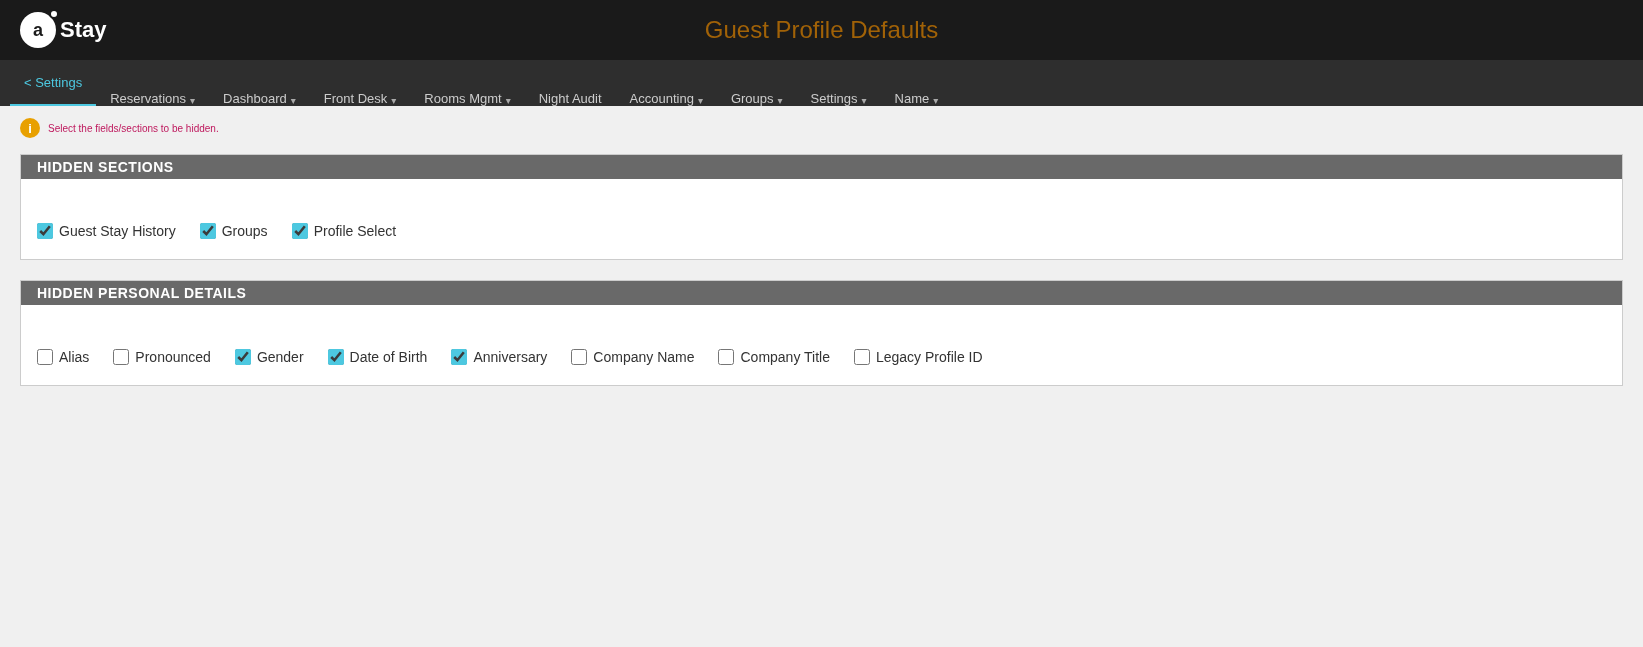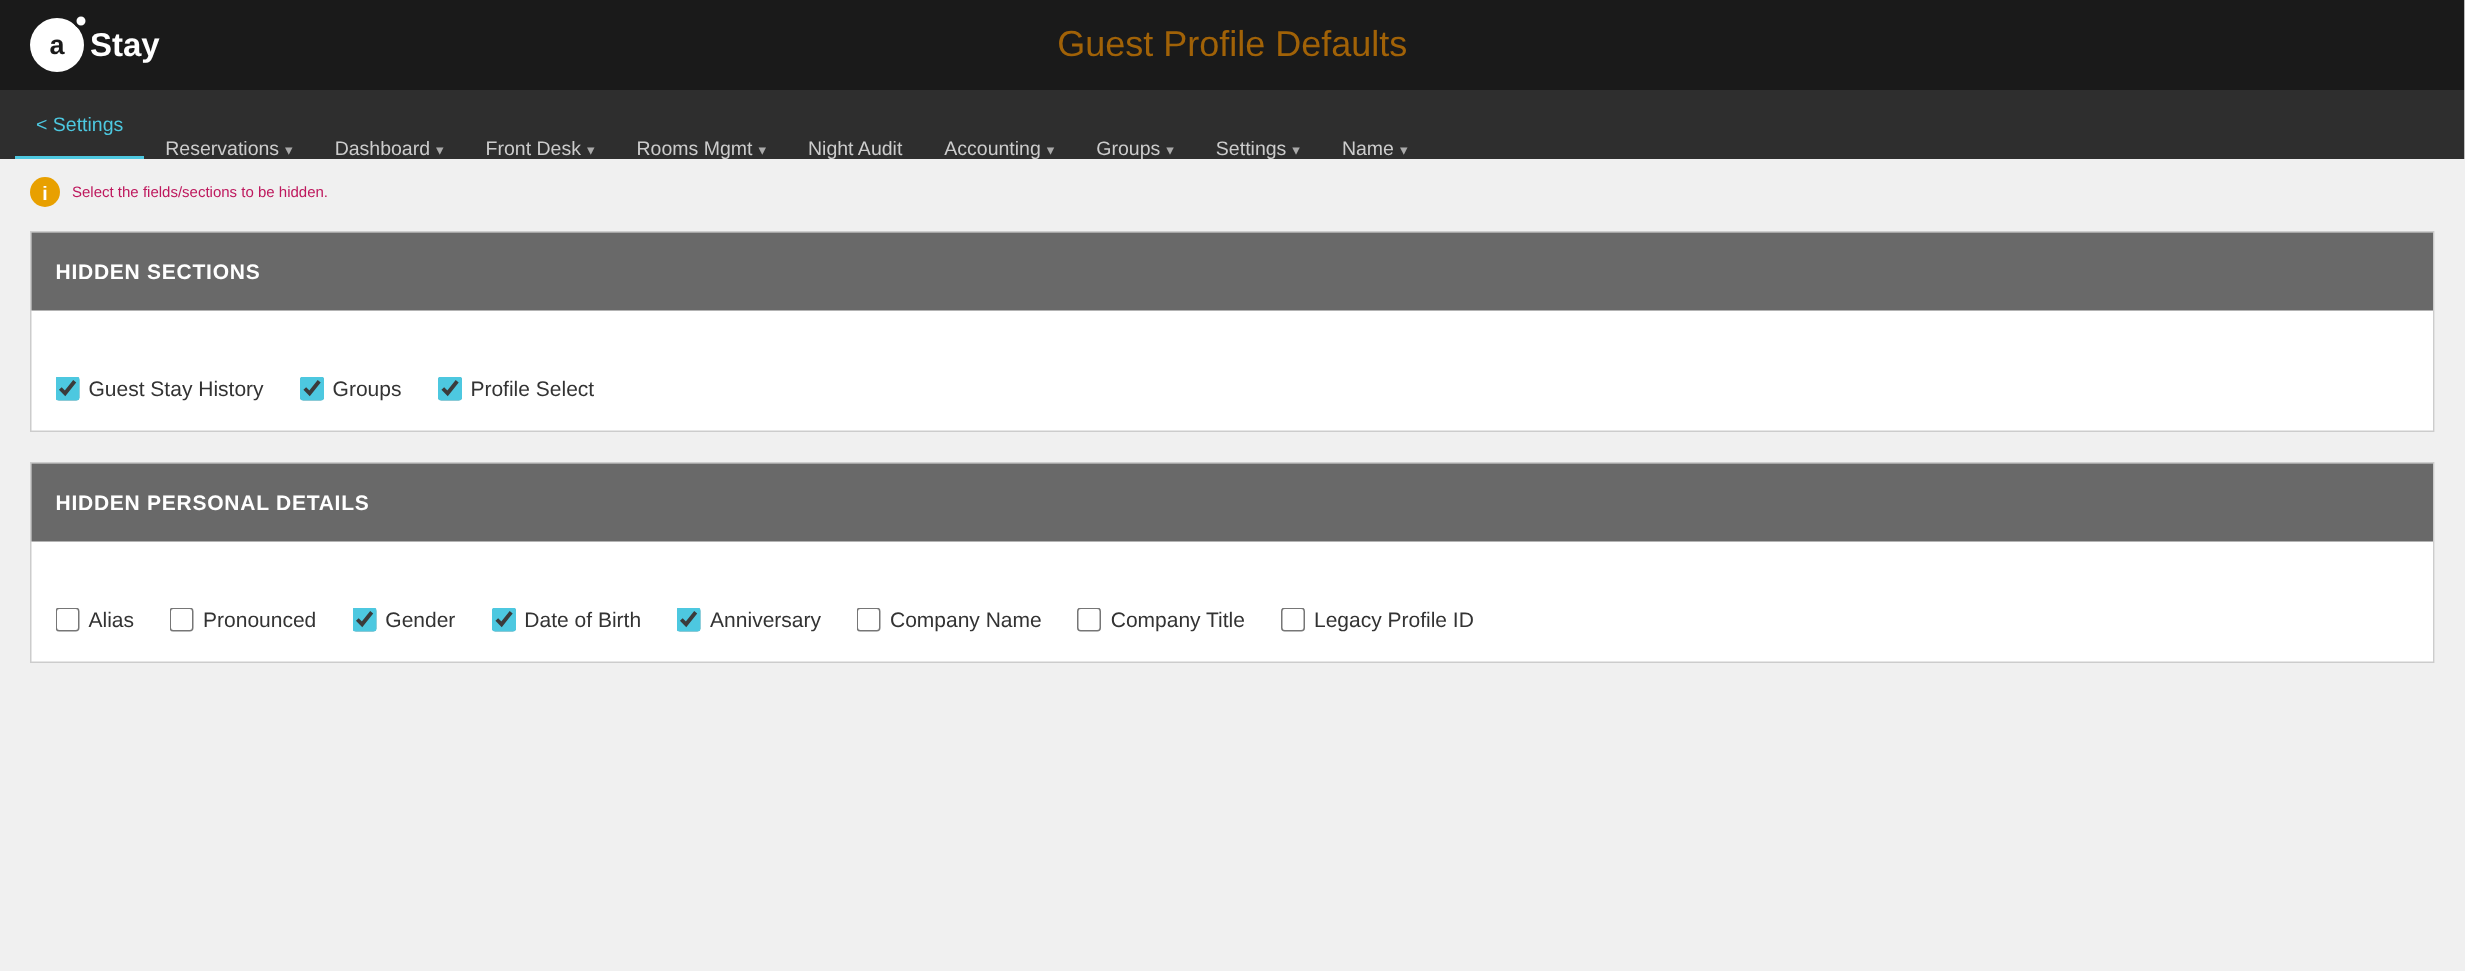--- a/index.html
+++ b/index.html
@@ -122,21 +122,21 @@
 
     
     .section {
       background: white;
       border: 1px solid #ccc;
       margin-bottom: 20px;
     }
     .section-header {
       background: #696969;
       color: white;
-      padding: 18px 16px;
+      padding: 4px 16px;
       font-size: 14px;
       font-weight: bold;
       letter-spacing: 0.5px;
     }
     .section-body {
       padding: 20px 16px;
       min-height: 80px;
       display: flex;
       align-items: flex-end;
       flex-wrap: wrap;

